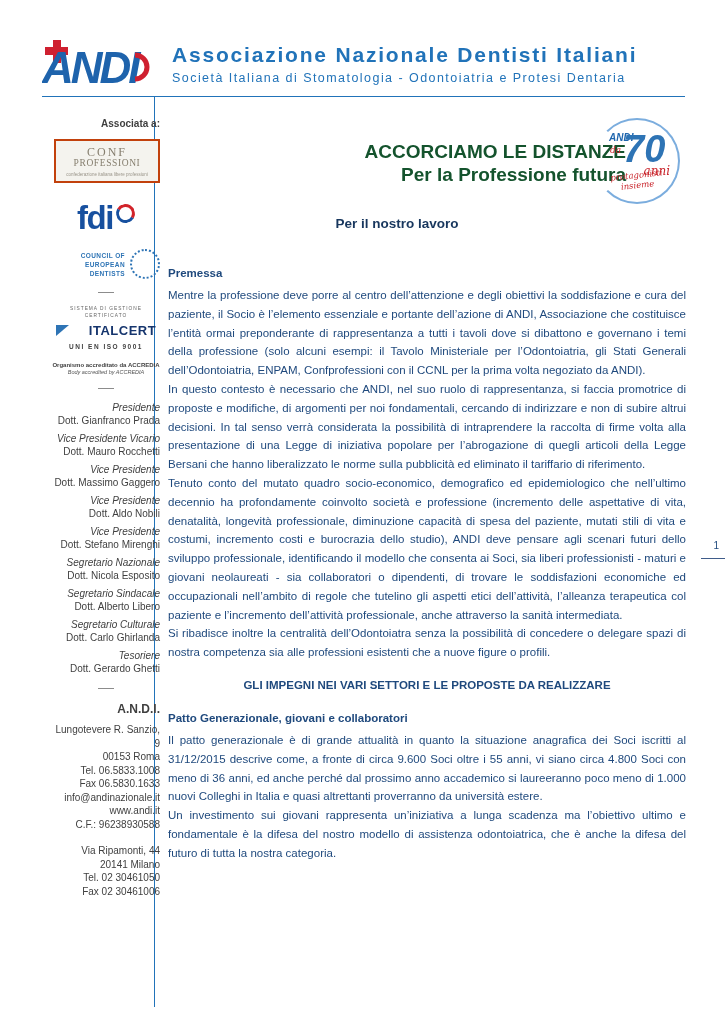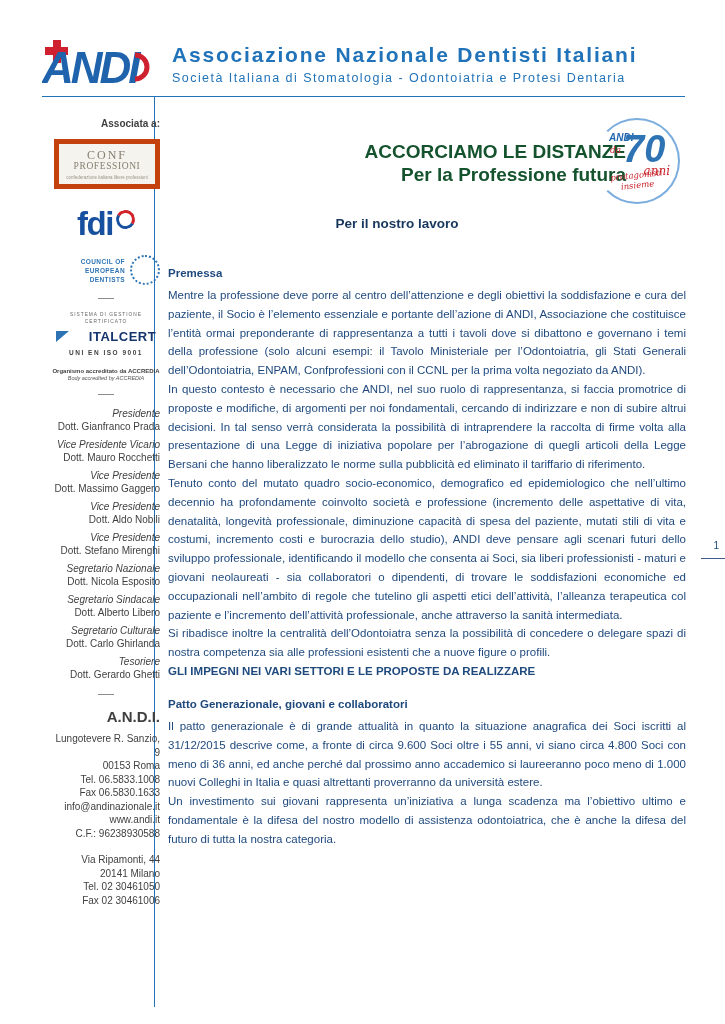--- a/index.html
+++ b/index.html
@@ -20,21 +20,21 @@
   .header-title { font-size: 21px; font-weight: bold; color: #2173b9; letter-spacing: 1.8px; white-space: nowrap; }
   .header-subtitle { font-size: 12.5px; color: #2173b9; letter-spacing: 1.45px; white-space: nowrap; margin-top: 4px; }
   .hline { position: absolute; left: 42px; width: 643px; top: 96px; border-top: 1.5px solid #2173b9; }
   .vline { position: absolute; left: 154px; top: 96px; height: 911px; border-left: 1.5px solid #2173b9; }
 
   
   .sidebar { position: absolute; left: 52px; top: 118px; width: 108px; text-align: right; color: #3f3f3f; }
   .associata { font-size: 10px; font-weight: bold; margin-bottom: 10px; }
 
   .logo-confprof { margin: 0 0 16px auto; width: 106px; text-align: center; }
-  .cp-box { border: 5px solid #c2410c; background: #f4f3ee; padding: 5px 3px 4px; }
+  .cp-box { border: 2px solid #c2410c; background: #f4f3ee; padding: 5px 3px 4px; }
   .cp-line1 { font-family: "Liberation Serif", serif; font-size: 12px; letter-spacing: 2px; color: #857e6e; line-height: 12px; }
   .cp-line2 { font-family: "Liberation Serif", serif; font-size: 9.5px; letter-spacing: 0.6px; color: #857e6e; line-height: 11px; }
   .cp-cap { font-size: 4.5px; color: #9a958a; margin-top: 3px; }
 
   .logo-fdi { margin-bottom: 12px; text-align: center; }
   .fdi-text { font-size: 33px; font-weight: bold; color: #17509f; letter-spacing: -1.5px; }
   .fdi-globe { display: inline-block; width: 19px; height: 19px; border-radius: 50%;
     border: 3px solid #17509f; border-top-color: #d2232a; border-right-color: #d2232a;
     margin-left: 3px; vertical-align: 6px; transform: rotate(-15deg); }
 
@@ -57,33 +57,33 @@
   .tri { width: 0; height: 0; border-top: 11px solid #2e74b5; border-right: 13px solid transparent; }
   .italcert-name { font-size: 13px; font-weight: bold; color: #16356d; letter-spacing: 0.5px; }
   .iso { font-size: 6.5px; font-weight: bold; color: #3f3f3f; letter-spacing: 1.5px; margin-top: 5px; }
   .accr1 { font-size: 6px; font-weight: bold; color: #3f3f3f; margin-top: 12px; }
   .accr2 { font-size: 5.5px; font-style: italic; color: #555; margin-top: 1px; }
 
   .officer { margin-bottom: 6px; }
   .officer-title { font-style: italic; font-size: 10px; line-height: 12.5px; }
   .officer-name { font-size: 10px; line-height: 12.5px; }
 
-  .andi-abbr { font-weight: bold; font-size: 15px; margin-bottom: 7px; }
+  .andi-abbr { font-weight: bold; font-size: 12px; margin-bottom: 7px; }
   .addr div { font-size: 10px; line-height: 13.5px; }
   .addr2 { margin-top: 13px; }
 
   
   .main { position: absolute; left: 168px; top: 140px; width: 518px; font-size: 11.5px; color: #1f497d; }
   .doc-title { width: 458px; }
   .doc-title div { text-align: right; font-weight: bold; font-size: 19px; color: #14532d; line-height: 23px; }
   .doc-subtitle { width: 458px; text-align: center; font-weight: bold; font-size: 13.5px; color: #17365d; margin-top: 30px; }
   .h-premessa { font-weight: bold; margin-top: 36px; }
   .body-par { text-align: justify; line-height: 18.8px; margin: 0; }
   .h-premessa + .body-par { margin-top: 7px; }
-  .h-impegni { font-weight: bold; margin-top: 3px; }
+  .h-impegni { text-align: center; font-weight: bold; margin-top: 17px; }
   .h-patto { font-weight: bold; margin-top: 21px; }
   .h-patto + .body-par { margin-top: 7px; }
 
   
   .badge70 { position: absolute; left: 594px; top: 118px; width: 86px; height: 86px;
     border-radius: 50%; border: 2px solid #7badde; border-left-color: transparent; }
   .badge70 span { position: absolute; }
   .b-andi { top: 12px; left: 13px; font-size: 10px; font-weight: bold; font-style: italic; color: #1f66ae; }
   .b-da { top: 25px; left: 14px; font-size: 9px; font-style: italic; color: #c9252c; font-family: "DejaVu Serif", serif; }
   .b-70 { top: 8px; left: 27px; font-size: 38px; font-weight: bold; font-style: italic; color: #2e74b5; }

